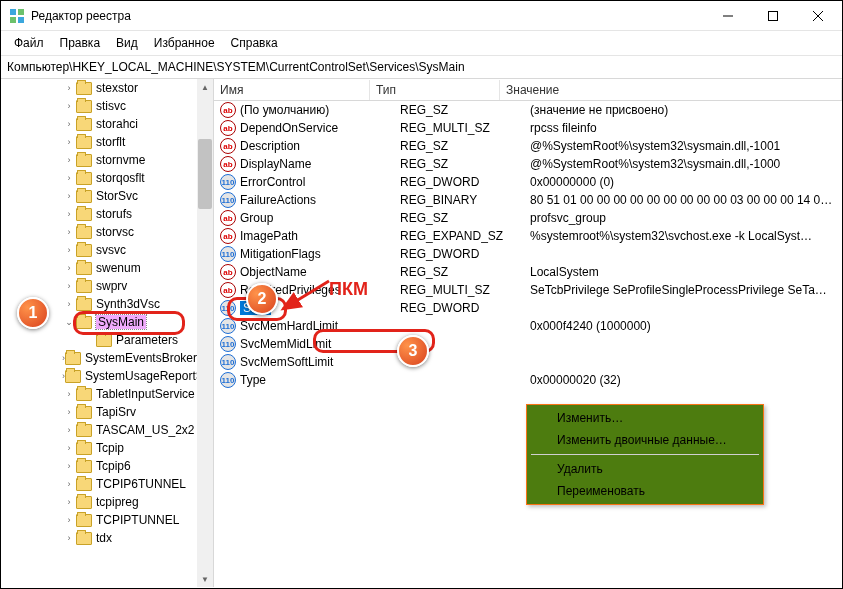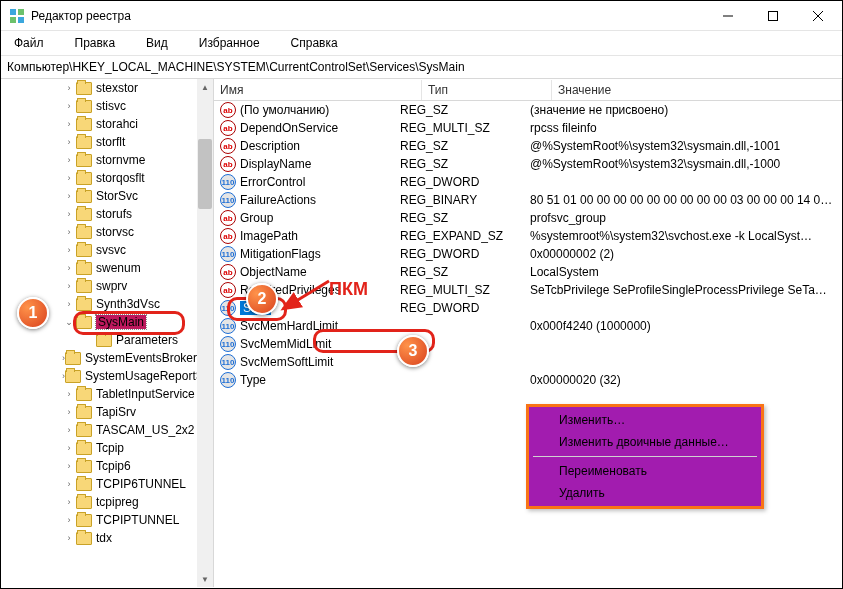--- a/index.html
+++ b/index.html
@@ -2,51 +2,51 @@
 <html><head>
 <meta charset="utf-8">
 <style>
   *{box-sizing:border-box;margin:0;padding:0}
   body{font-family:"Segoe UI",Tahoma,sans-serif;font-size:12px;background:#fff;color:#000;width:843px;height:589px;overflow:hidden;border:1px solid #000}
   .titlebar{display:flex;align-items:center;height:30px;padding:0 2px;border-bottom:1px solid #e5e5e5}
   .titlebar .appicon{width:16px;height:16px;margin:0 6px}
   .titlebar .title{flex:1;font-size:12px}
   .winbtns{display:flex}
   .winbtn{width:45px;height:29px;display:flex;align-items:center;justify-content:center;color:#333}
-  .menubar{display:flex;gap:17px;padding:2px 6px;border-bottom:1px solid #e5e5e5}
+  .menubar{display:flex;gap:2px;padding:2px 6px;border-bottom:1px solid #e5e5e5}
   .menubar span{padding:3px 7px;cursor:default}
   .addrbar{padding:4px 6px;border-bottom:1px solid #d8d8d8;font-size:12px;color:#000}
   .main{display:flex;height:calc(100% - 30px - 24px - 23px - 2px);position:relative}
   .tree{width:213px;border-right:1px solid #d8d8d8;overflow:hidden;position:relative}
   .tree-inner{position:absolute;top:0;left:0;right:16px;bottom:0;overflow:hidden}
   .tree .scrollbar{position:absolute;right:0;top:0;bottom:0;width:16px;background:#f0f0f0}
   .tree .thumb{position:absolute;right:1px;top:60px;width:14px;height:70px;background:#c2c2c2;border-radius:2px}
   .tree .arrow{position:absolute;right:0;width:16px;height:16px;display:flex;align-items:center;justify-content:center;color:#666;font-size:8px}
   .tree .arrow.up{top:0}
   .tree .arrow.down{bottom:0}
   .node{display:flex;align-items:center;height:18px;padding-left:75px;white-space:nowrap}
   .node.child{padding-left:95px}
   .node .chev{width:14px;margin-left:-14px;color:#666;font-size:9px;text-align:center}
   .node .fld{width:16px;height:13px;background:#F8D778;border:1px solid #C9A227;border-radius:1px;margin-right:4px;flex-shrink:0;position:relative}
   .node .fld::before{content:"";position:absolute;top:-3px;left:0;width:7px;height:3px;background:#F8D778;border:1px solid #C9A227;border-bottom:none;border-radius:1px 1px 0 0}
-  .node.sel .lbl{background:#be185d;outline:1px dotted #888;padding:0 2px}
+  .node.sel .lbl{background:#f0abfc;outline:1px dotted #888;padding:0 2px}
   .listhdr{display:flex;border-bottom:1px solid #d8d8d8;height:22px;align-items:center;font-size:12px;color:#333}
   .listhdr>div{padding:3px 6px;border-right:1px solid #e5e5e5;white-space:nowrap;overflow:hidden}
-  .col-n{width:208px}.col-t{width:130px}.col-v{flex:1}
+  .col-n{width:156px}.col-t{width:130px}.col-v{flex:1}
   .list{flex:1;overflow:hidden;position:relative}
   .row{display:flex;align-items:center;height:18px;font-size:12px}
   .row>div{padding:0 6px;white-space:nowrap;overflow:hidden;text-overflow:ellipsis}
   .row .c1{width:180px;display:flex;align-items:center;gap:4px}
   .row .c2{width:130px}
   .row .c3{flex:1}
   .ico{width:16px;height:16px;flex-shrink:0;border-radius:8px;display:flex;align-items:center;justify-content:center;font-size:8px;font-weight:bold;color:#fff}
   .ico.sz{background:#fff;border:1px solid #aa0000;color:#d00}
   .ico.bn{background:#e5e5e5;border:1px solid #1e6fd6;color:#1e6fd6}
   .row.sel .c1 span.nm{background:#0078D7;color:#fff;padding:0 3px}
-  .ctxmenu{position:absolute;left:312px;top:325px;width:238px;background:#a21caf;border:3px solid #f97316;box-shadow:2px 2px 4px rgba(0,0,0,.25);padding:2px;z-index:5}
+  .ctxmenu{position:absolute;left:312px;top:325px;width:238px;background:#4d7c0f;border:1px solid #f97316;box-shadow:2px 2px 4px rgba(0,0,0,.25);padding:2px;z-index:5}
   .ctxmenu .mi{padding:4px 20px 4px 28px;font-size:12px;white-space:nowrap}
   .ctxmenu .sep{height:1px;background:#D0D0D0;margin:3px 2px}
   .badge{position:absolute;width:32px;height:32px;border-radius:50%;background:radial-gradient(circle at 30% 30%,#ff934a,#d9411e);border:2px solid #fff;box-shadow:0 1px 4px rgba(0,0,0,.5);display:flex;align-items:center;justify-content:center;color:#fff;font-weight:bold;font-size:16px;font-family:Arial;z-index:20}
   .highlight-red{position:absolute;border:3px solid #E2231A;border-radius:10px;z-index:10;pointer-events:none}
   .pkm{position:absolute;color:#E2231A;font-weight:bold;font-size:18px;z-index:12}
   .arrow-red{position:absolute;z-index:12}
 </style>
 </head>
 <body>
 
@@ -268,20 +268,21 @@
           </div>
           <div class="c2">REG_SZ</div>
           <div class="c3">@%SystemRoot%\system32\sysmain.dll,-1000</div>
         </div>
         <div class="row">
           <div class="c1">
             <span class="ico bn">110</span>
             <span class="nm">ErrorControl</span>
           </div>
           <div class="c2">REG_DWORD</div>
+          <div class="c3">0x00000000 (0)</div>
         </div>
         <div class="row">
           <div class="c1">
             <span class="ico bn">110</span>
             <span class="nm">FailureActions</span>
           </div>
           <div class="c2">REG_BINARY</div>
           <div class="c3">80 51 01 00 00 00 00 00 00 00 00 00 03 00 00 00 14 00…</div>
         </div>
         <div class="row">
@@ -299,21 +300,20 @@
           </div>
           <div class="c2">REG_EXPAND_SZ</div>
           <div class="c3">%systemroot%\system32\svchost.exe -k LocalSyst…</div>
         </div>
         <div class="row">
           <div class="c1">
             <span class="ico bn">110</span>
             <span class="nm">MitigationFlags</span>
           </div>
           <div class="c2">REG_DWORD</div>
-          <div class="c3">0x00000002 (2)</div>
         </div>
         <div class="row">
           <div class="c1">
             <span class="ico sz">ab</span>
             <span class="nm">ObjectName</span>
           </div>
           <div class="c2">REG_SZ</div>
           <div class="c3">LocalSystem</div>
         </div>
         <div class="row">
@@ -361,22 +361,22 @@
           </div>
           <div class="c2"></div>
           <div class="c3">0x00000020 (32)</div>
         </div>
       </div>
 
     <div class="ctxmenu">
       <div class="mi">Изменить…</div>
       <div class="mi">Изменить двоичные данные…</div>
       <div class="sep"></div>
+      <div class="mi">Удалить</div>
       <div class="mi">Переименовать</div>
-      <div class="mi">Удалить</div>
     </div>
   </div>
 
   <div class="highlight-red" style="left:72px;top:232px;width:112px;height:24px"></div>
   <div class="highlight-red" style="left:226px;top:218px;width:60px;height:24px"></div>
   <div class="highlight-red" style="left:312px;top:250px;width:122px;height:24px"></div>
 
   <div class="badge" style="left:16px;top:218px">1</div>
   <div class="badge" style="left:245px;top:204px">2</div>
   <div class="badge" style="left:396px;top:256px">3</div>

